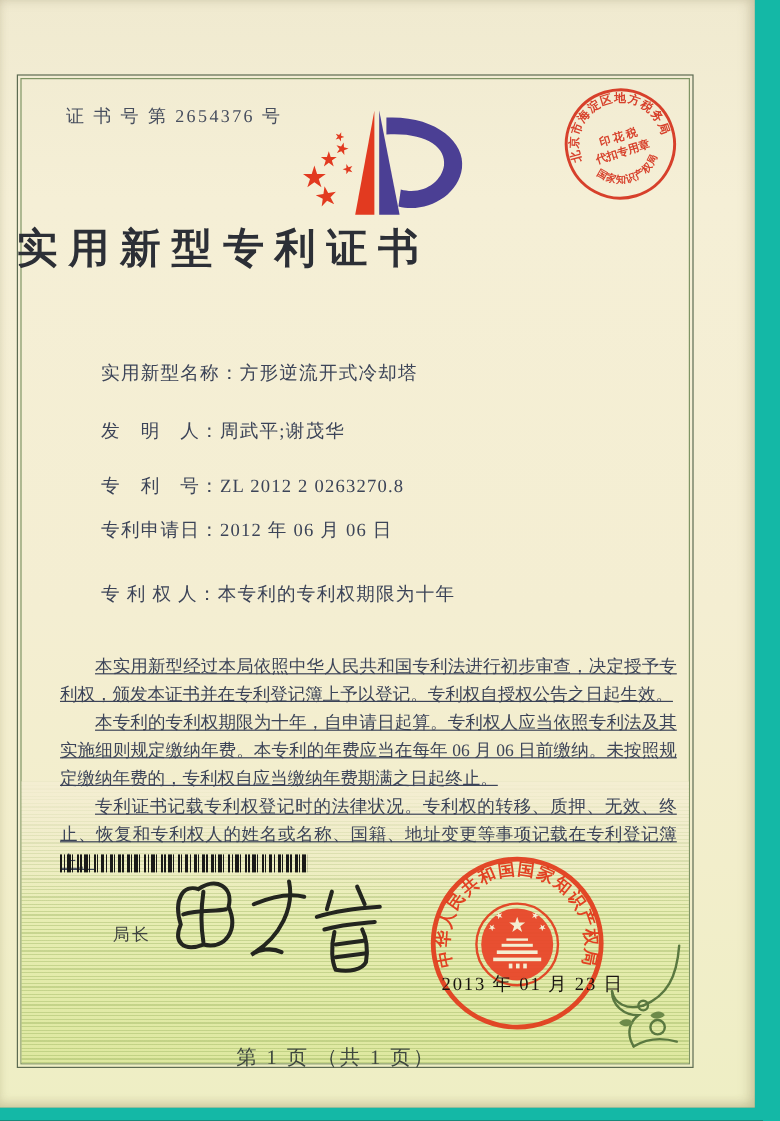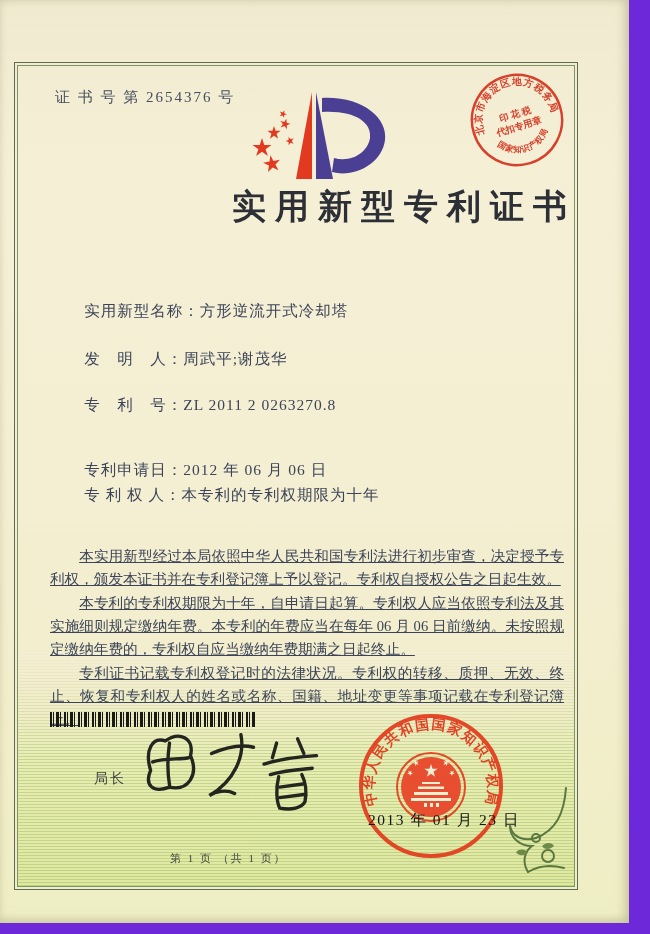--- a/index.html
+++ b/index.html
@@ -1,19 +1,19 @@
 <!DOCTYPE html>
 <html><head>
 <meta charset="utf-8">
 <style>
   html,body { margin:0; padding:0; }
   body { background:#22271f; }
   .screen {
     position:relative; width:650px; height:934px; overflow:hidden;
-    background:#6d28d9;
+    background:#14b8a6;
     font-family:"Liberation Serif","DejaVu Serif",serif;
   }
   .paper {
     position:absolute; left:0; top:0; width:629px; height:923px;
     background:linear-gradient(180deg,#f0ead0 0%,#f5efd6 18%,#f4eed2 55%,#f2eecb 78%,#eeeec4 100%);
     box-shadow: inset -5px 0 10px rgba(120,110,70,.22), inset 0 -4px 8px rgba(120,110,70,.18);
   }
   .abs { position:absolute; }
   .frame {
     position:absolute; left:14px; top:62px; width:562px; height:826px;
@@ -25,21 +25,21 @@
     background:
       repeating-linear-gradient(180deg, rgba(128,158,68,0.30) 0px, rgba(128,158,68,0.30) 1px, rgba(0,0,0,0) 1px, rgba(0,0,0,0) 3px),
       linear-gradient(180deg, rgba(235,240,190,0) 0%, rgba(229,237,174,0.85) 50%, rgba(221,232,158,0.95) 100%);
   }
   .stripes::before {
     content:""; position:absolute; inset:0;
     background:linear-gradient(180deg, rgba(244,238,210,0.95) 0%, rgba(244,238,210,0) 45%);
   }
   .cert-no { left:55px; top:88px; font-size:15px; letter-spacing:2px; color:#474e5e; white-space:pre; }
   .title {
-    left:14px; top:184px; width:562px; text-align:right;
+    left:14px; top:184px; width:562px; text-align:left;
     font-size:34px; font-weight:bold; letter-spacing:9px; color:#2c2f36; white-space:pre;
   }
   .field { position:absolute; left:55px; font-size:15.5px; color:#3c4458; letter-spacing:1px; white-space:pre; }
   .paragraphs {
     left:50px; top:545px; width:514px;
     font-size:14.6px; line-height:1.6; color:#3c4458; text-align:justify;text-decoration:underline;
   }
   .paragraphs p { margin:0; text-indent:2em; }
   .barcode {
     left:50px; top:712px; width:206px; height:15px;
@@ -47,21 +47,21 @@
       #191917 0px, #191917 2px, transparent 2px, transparent 3px,
       #191917 3px, #191917 4px, transparent 4px, transparent 6px,
       #191917 6px, #191917 9px, transparent 9px, transparent 10px,
       #191917 10px, #191917 11px, transparent 11px, transparent 14px);
   }
   .signer-title { left:94px; top:770px; font-size:14px; letter-spacing:2px; color:#3f4340; }
   .signature-svg { left:138px; top:726px; }
   .tax-stamp { left:468px; top:71px; transform:rotate(-17deg); }
   .main-seal { left:356px; top:711px; }
   .seal-date { left:368px; top:810px; font-size:15.5px; letter-spacing:1.5px; color:#191511; white-space:pre; }
-  .footer { left:170px; top:851px; width:220px; font-size:11px; letter-spacing:2px; color:#3e473f; white-space:pre; }
+  .footer { left:170px; top:870px; width:220px; text-align:center; font-size:17px; letter-spacing:2px; color:#3e473f; white-space:pre; }
   .ornament-svg { left:500px; top:786px; }
   .logo-svg { left:238px; top:84px; }
 </style>
 </head>
 <body>
 
 <div class="screen">
   <div class="paper">
 
     <div class="frame">
@@ -104,23 +104,23 @@
 
     <div class="abs title">实用新型专利证书</div>
 
     <div class="field" style="top:283px">
       <span>实用新型名称：</span><span>方形逆流开式冷却塔</span>
     </div>
     <div class="field" style="top:331px">
       <span>发　明　人：</span><span>周武平;谢茂华</span>
     </div>
     <div class="field" style="top:377px">
-      <span>专　利　号：</span><span>ZL 2011 2 0263270.8</span>
+      <span>专　利　号：</span><span>ZL 2012 2 0263270.8</span>
     </div>
-    <div class="field" style="top:442px">
+    <div class="field" style="top:414px">
       <span>专利申请日：</span><span>2012 年 06 月 06 日</span>
     </div>
     <div class="field" style="top:467px">
       <span>专 利 权 人：</span><span>本专利的专利权期限为十年</span>
     </div>
 
     <div class="abs paragraphs">
       <p>本实用新型经过本局依照中华人民共和国专利法进行初步审查，决定授予专利权，颁发本证书并在专利登记簿上予以登记。专利权自授权公告之日起生效。</p>
       <p>本专利的专利权期限为十年，自申请日起算。专利权人应当依照专利法及其实施细则规定缴纳年费。本专利的年费应当在每年 06 月 06 日前缴纳。未按照规定缴纳年费的，专利权自应当缴纳年费期满之日起终止。</p>
       <p>专利证书记载专利权登记时的法律状况。专利权的转移、质押、无效、终止、恢复和专利权人的姓名或名称、国籍、地址变更等事项记载在专利登记簿上。</p>

